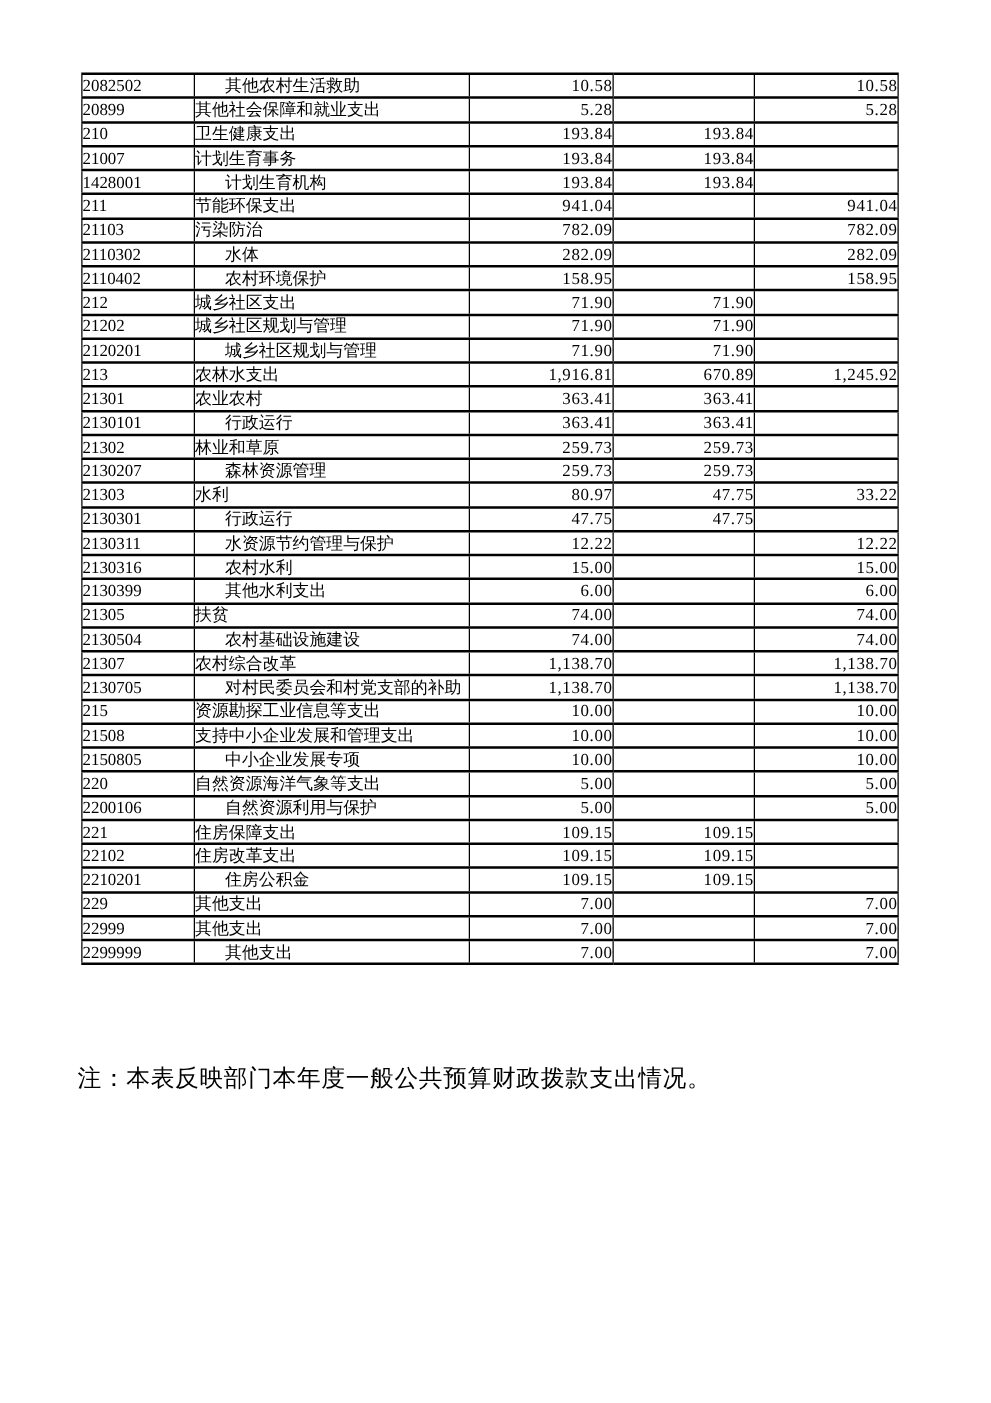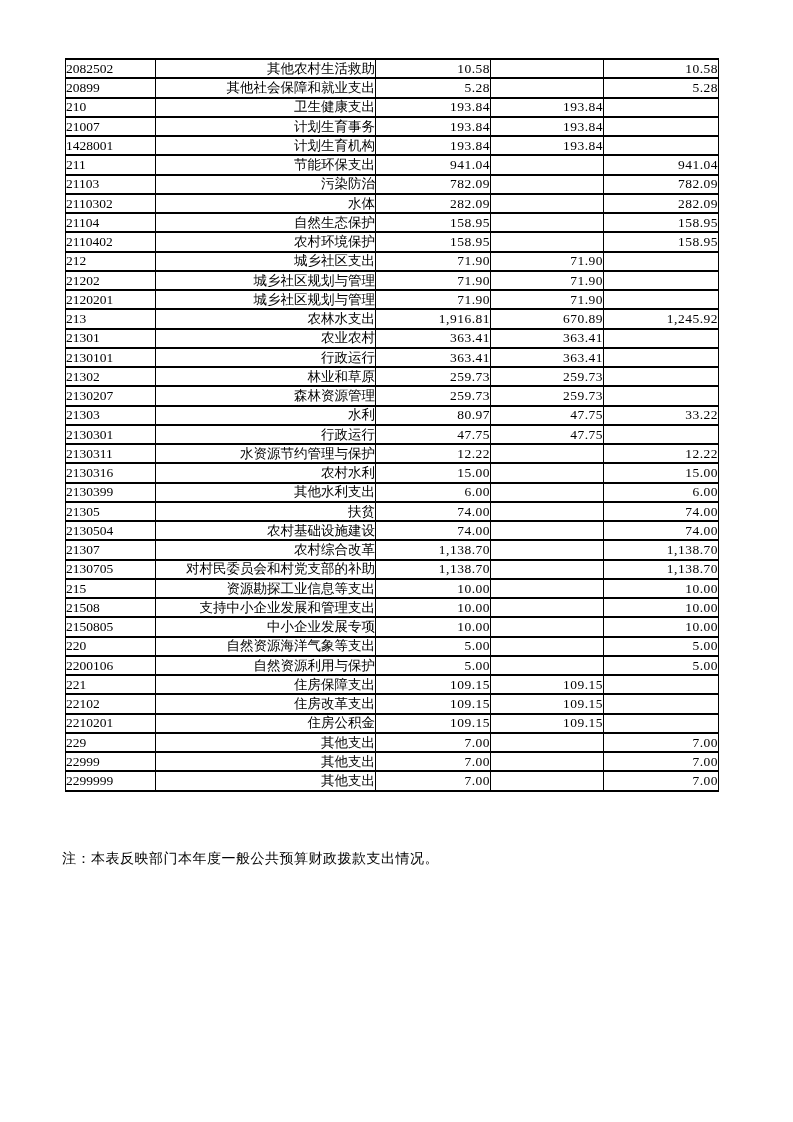--- a/index.html
+++ b/index.html
@@ -29,27 +29,27 @@
     border-bottom: 2px solid #000;
     height: 17.25px;
     padding: 0;
     font-size: 13.5px;
     line-height: 1;
     vertical-align: middle;
     white-space: nowrap;
     overflow: hidden;
   }
   td.code { padding-left: 4px; text-align: left; }
-  td.name { padding-left: 8px; text-align: right; }
+  td.name { padding-left: 8px; text-align: left; }
   td.name.indent { padding-left: 24px; }
   td.num  { padding-right: 4px; text-align: right; letter-spacing: 0.5px; }
   .note {
     position: absolute;
     left: 62px; top: 850px;
-    font-size: 14px;
+    font-size: 19px;
     letter-spacing: 0.5px;
   }
 </style>
 </head>
 <body>
 
 <div class="page">
 
   <table class="budget">
     <colgroup>
@@ -110,27 +110,20 @@
           <td class="num">782.09</td>
         </tr>
         <tr>
           <td class="code">2110302</td>
           <td class="name indent">水体</td>
           <td class="num">282.09</td>
           <td class="num"></td>
           <td class="num">282.09</td>
         </tr>
         <tr>
-          <td class="code">21104</td>
-          <td class="name">自然生态保护</td>
-          <td class="num">158.95</td>
-          <td class="num"></td>
-          <td class="num">158.95</td>
-        </tr>
-        <tr>
           <td class="code">2110402</td>
           <td class="name indent">农村环境保护</td>
           <td class="num">158.95</td>
           <td class="num"></td>
           <td class="num">158.95</td>
         </tr>
         <tr>
           <td class="code">212</td>
           <td class="name">城乡社区支出</td>
           <td class="num">71.90</td>

